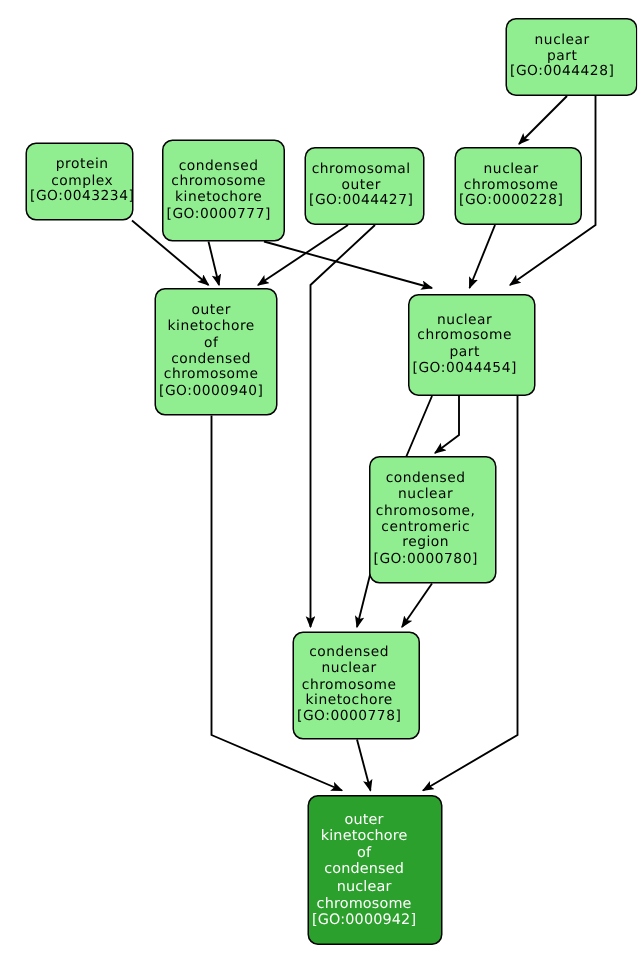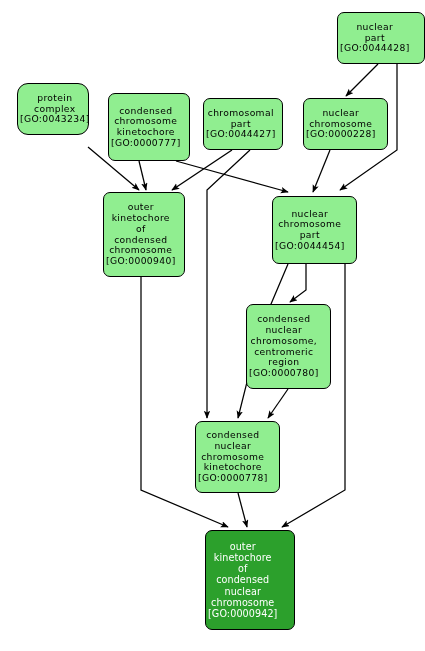--- a/index.html
+++ b/index.html
@@ -58,34 +58,34 @@
         <polyline points="238,493 247,527" marker-end="url(#arrow)" stroke="#000000"></polyline>
       </g>
   </svg>
 
   <div id="node-layer">
       <div class="node light" style="left: 337px; top: 12px; width: 88px; height: 52px;">
         <span class="lbl">nuclear
 part
 [GO:0044428]</span>
       </div>
-      <div class="node light" style="left: 17px; top: 83px; width: 72px; height: 52px; border-radius: 11px;">
+      <div class="node light" style="left: 17px; top: 95px; width: 72px; height: 52px;">
         <span class="lbl">protein
 complex
 [GO:0043234]</span>
       </div>
       <div class="node light" style="left: 108px; top: 93px; width: 82px; height: 68px;">
         <span class="lbl">condensed
 chromosome
 kinetochore
 [GO:0000777]</span>
       </div>
       <div class="node light" style="left: 203px; top: 98px; width: 80px; height: 52px;">
         <span class="lbl">chromosomal
-part
+outer
 [GO:0044427]</span>
       </div>
       <div class="node light" style="left: 303px; top: 98px; width: 85px; height: 52px;">
         <span class="lbl">nuclear
 chromosome
 [GO:0000228]</span>
       </div>
       <div class="node light" style="left: 103px; top: 192px; width: 82px; height: 85px;">
         <span class="lbl">outer
 kinetochore

